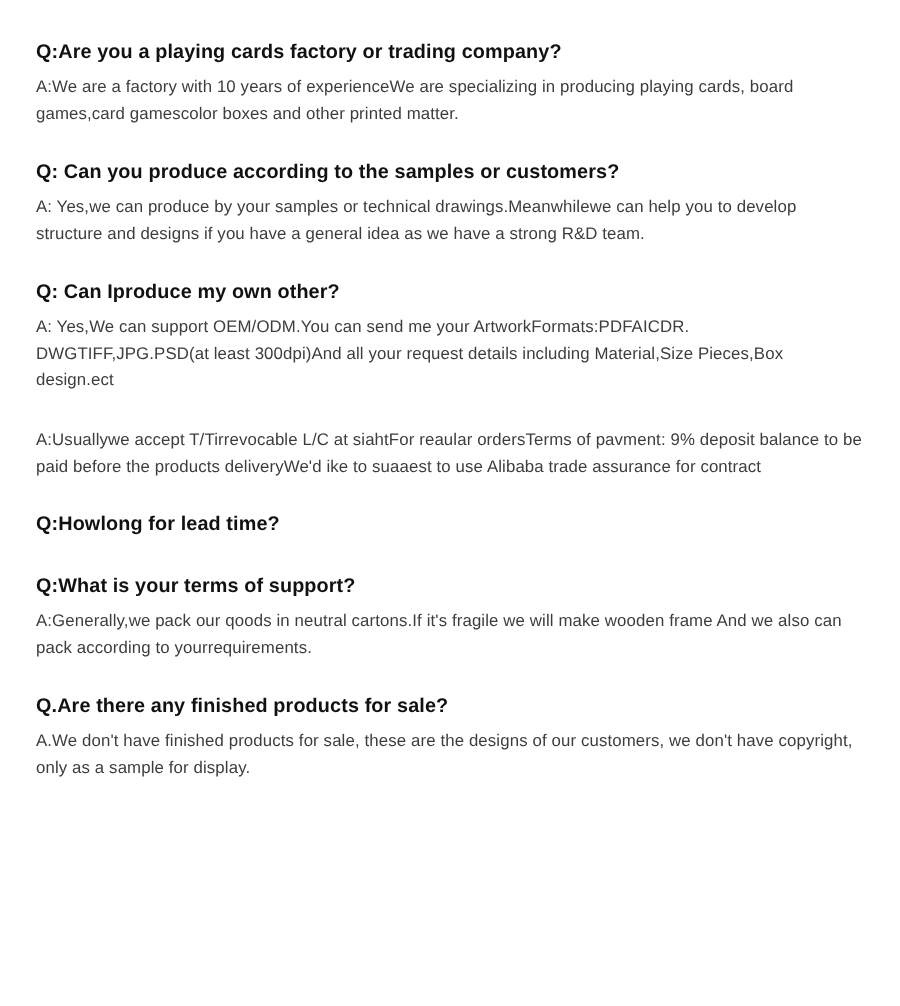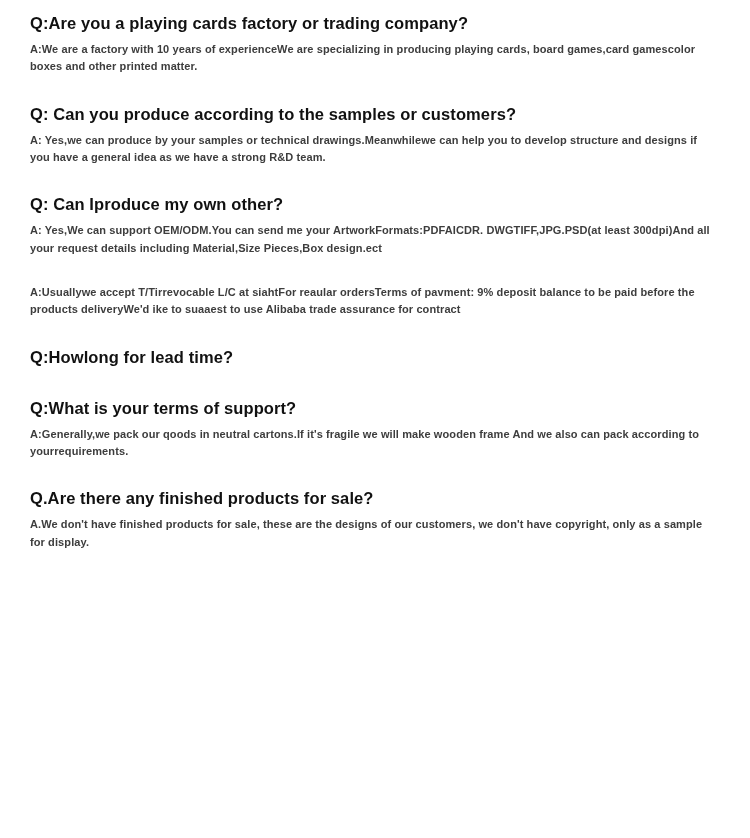--- a/index.html
+++ b/index.html
@@ -4,37 +4,37 @@
 <style>
   * { margin: 0; padding: 0; box-sizing: border-box; }
   html, body {
     background: #ffffff;
     font-family: "Liberation Sans", "DejaVu Sans", sans-serif;
   }
   .page {
     width: 750px;
     height: 838px;
     background: #ffffff;
-    padding: 12px 30px 20px 30px;
+    padding: 32px 30px 20px 30px;
     overflow: hidden;
   }
   .faq-item {
     margin-bottom: 27px;
   }
   .faq-question {
     font-size: 16.5px;
     font-weight: 700;
     color: #111111;
     line-height: 1.45;
     margin-bottom: 5px;
     letter-spacing: 0.1px;
   }
   .faq-answer {
-    font-size: 11px;
-    font-weight: 700;
+    font-size: 14px;
+    font-weight: 400;
     color: #3d3d3d;
     line-height: 1.58;
     letter-spacing: 0.1px;
   }
 </style>
 </head>
 <body>
 
 <div class="page">
 

